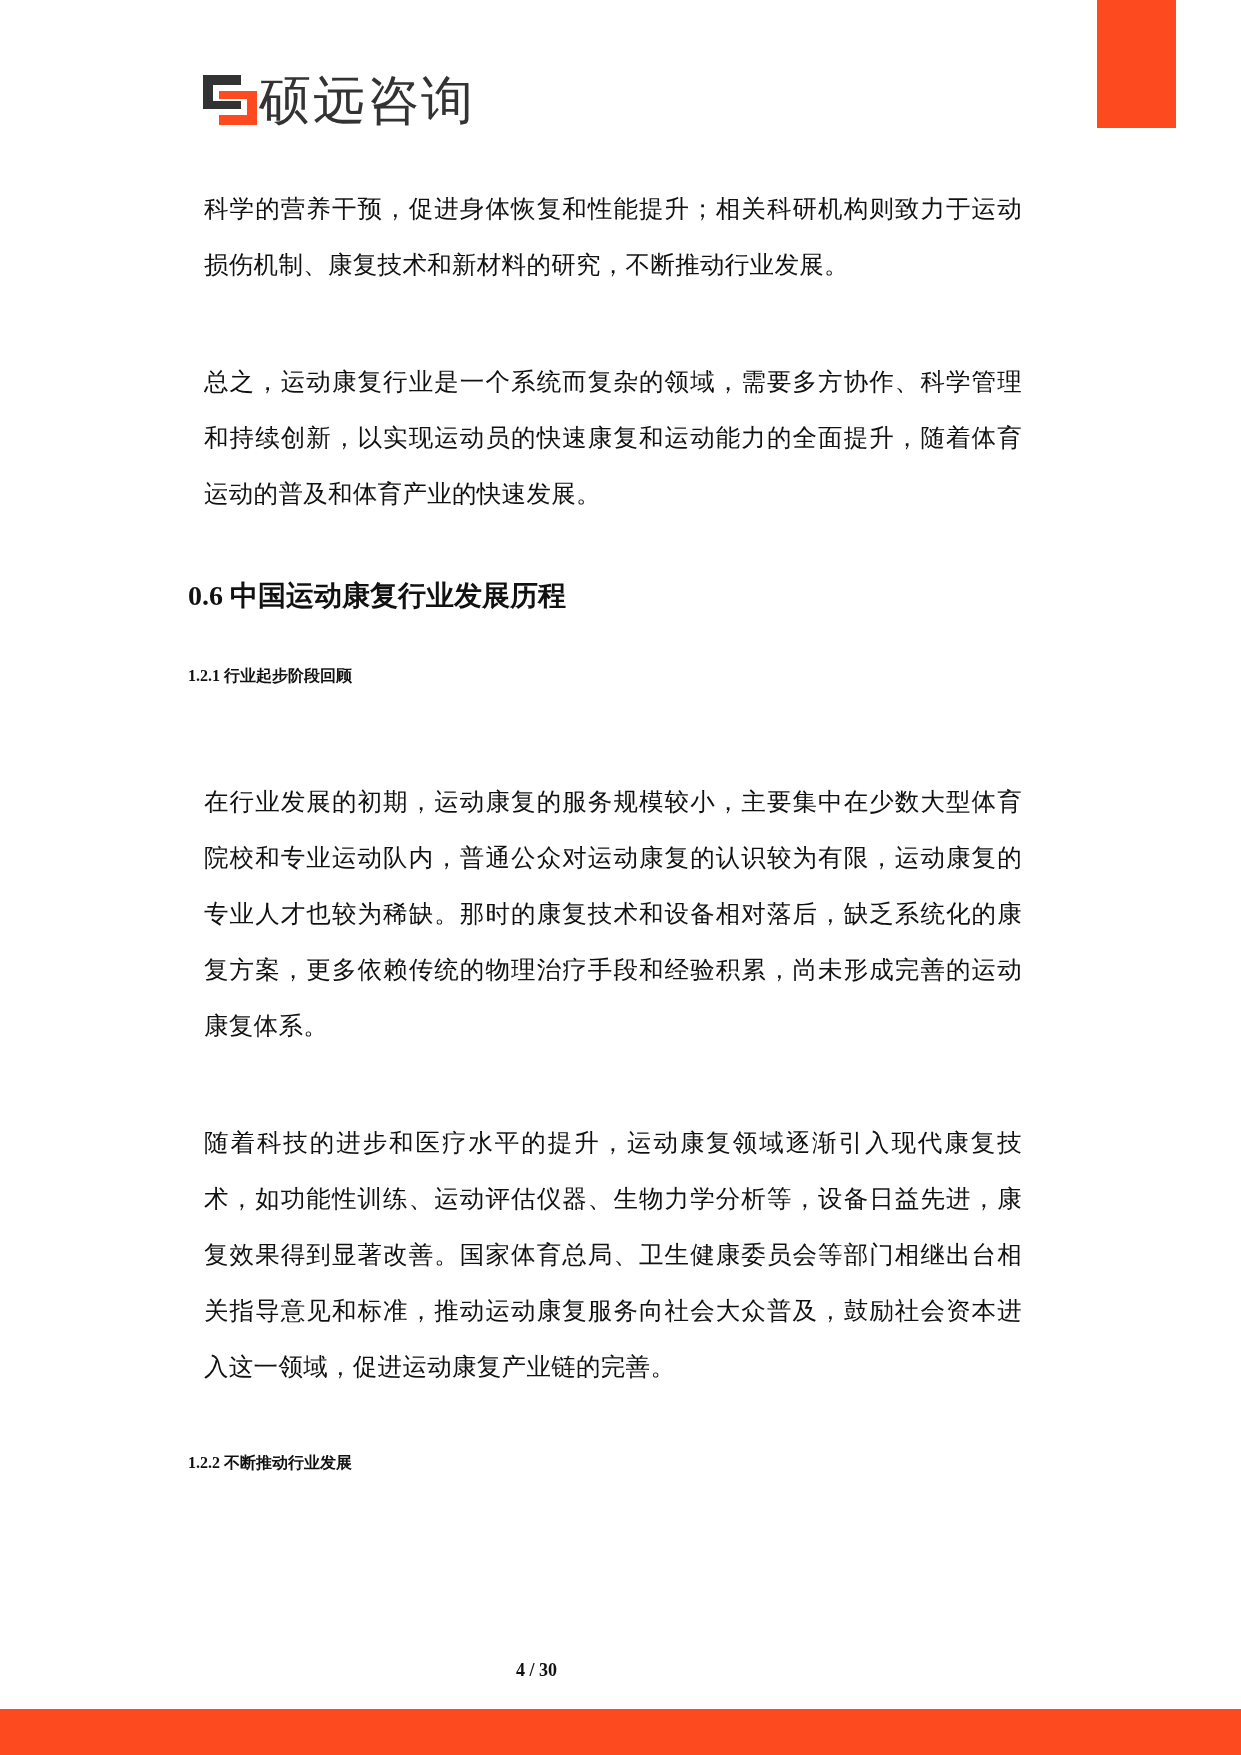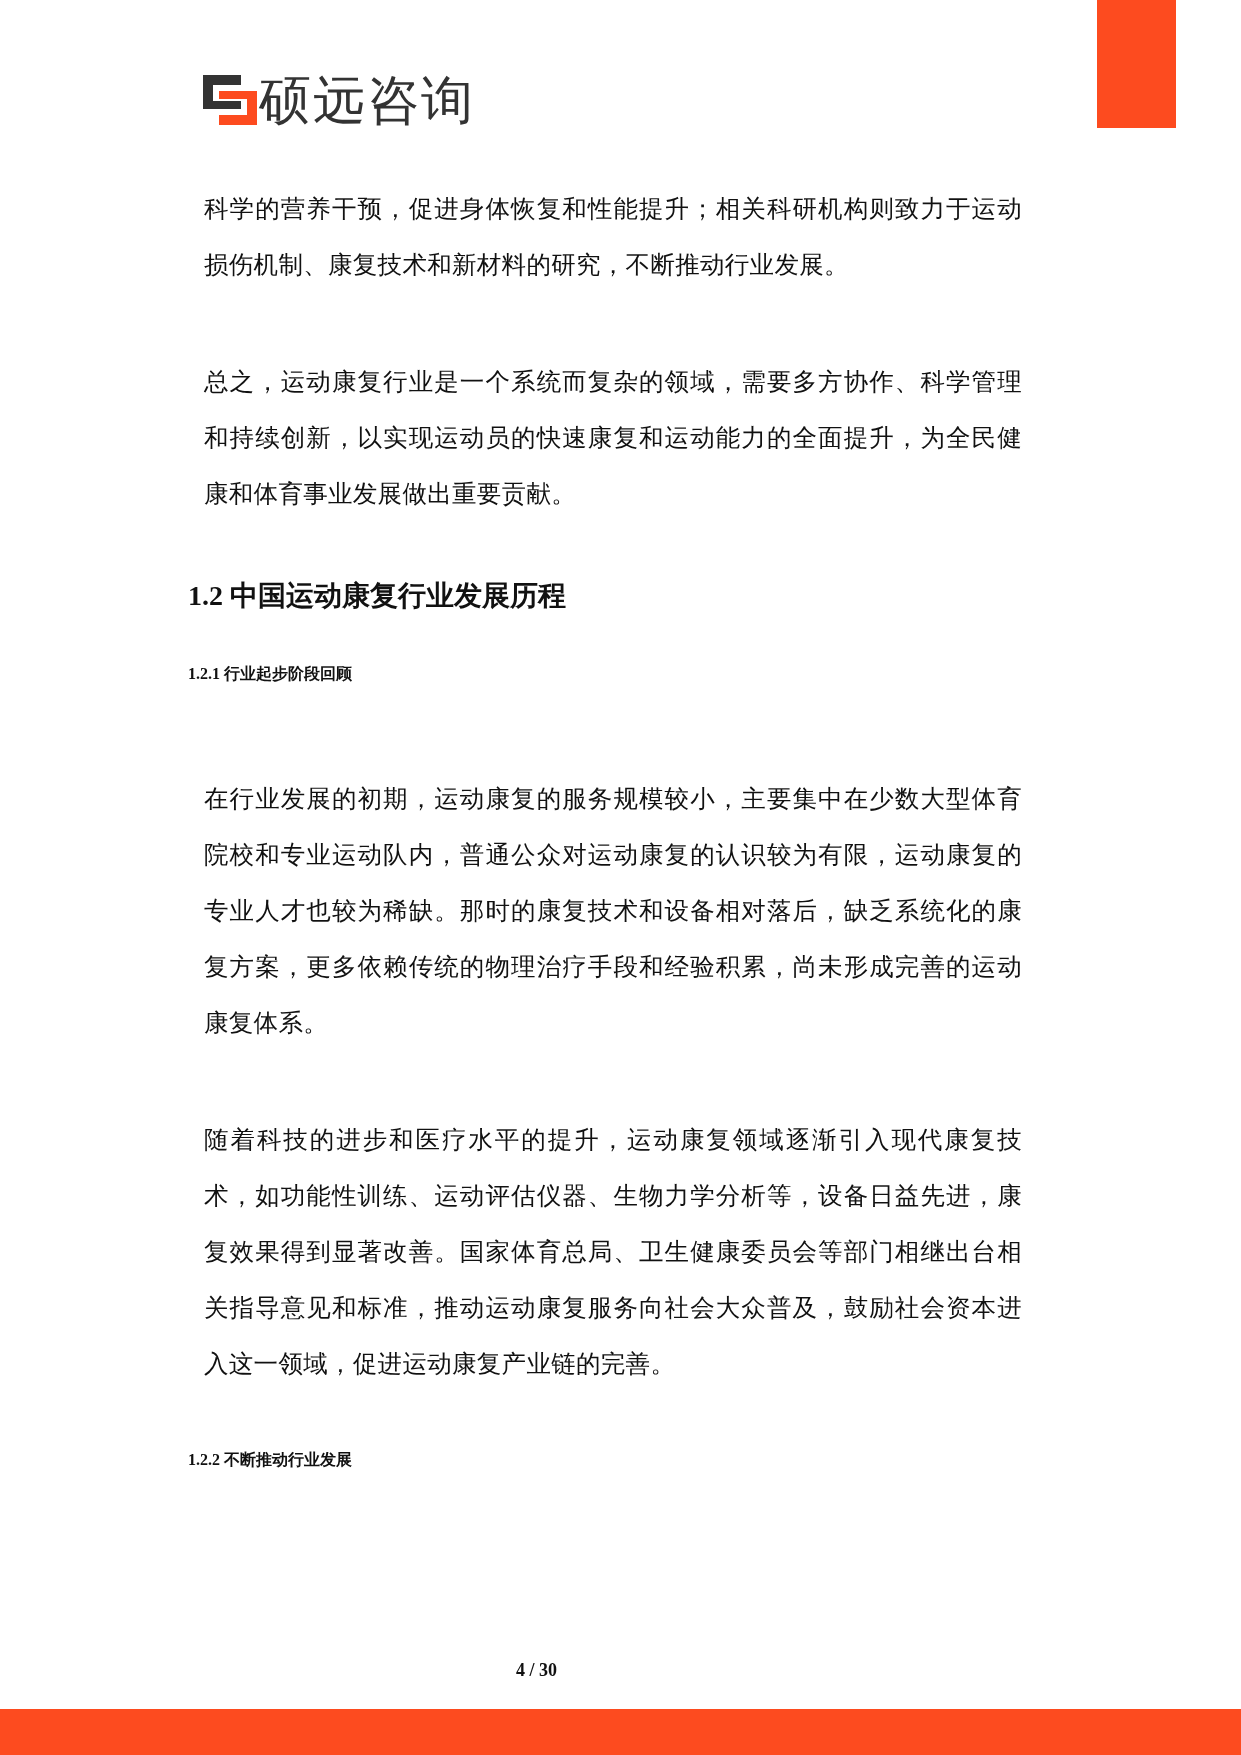--- a/index.html
+++ b/index.html
@@ -26,21 +26,21 @@
   }
   p.body {
     margin: 16px; font-size: 24.5px; line-height: 56px; text-align: justify;
     text-align-last: left; letter-spacing: 0.3px;
   }
   .gap { height: 29px; }
   h2.h2 {
     margin: 0; font-size: 28px; font-weight: bold; line-height: 56px;
     font-family: "Liberation Serif", "DejaVu Serif", serif;
   }
-  h2.h2 .zh, h3.h3 .zh { font-family: Liberation Sans, sans-serif; }
+  h2.h2 .zh, h3.h3 .zh { font-family: Liberation Mono, monospace; }
   h3.h3 {
     margin: 0; font-size: 16px; font-weight: bold; line-height: 56px;
     font-family: "Liberation Serif", "DejaVu Serif", serif;
   }
   .page-number {
     position: absolute; left: 0; width: 1073px; top: 1660px; text-align: center;
     font-family: "Liberation Serif", serif; font-weight: bold; font-size: 18px; color: #111;
   }
   .footer-band {
     position: absolute; left: 0; top: 1709px; width: 1241px; height: 46px;
@@ -60,25 +60,25 @@
 
       <path d="M18 18 H56 V52 H18 V42 H46 V26 H18 Z" fill="#fd4b1f"></path>
     </svg>
   </div>
   <div class="logo-text">硕远咨询</div>
 </div>
 
 <div class="content">
   <p class="body">科学的营养干预，促进身体恢复和性能提升；相关科研机构则致力于运动损伤机制、康复技术和新材料的研究，不断推动行业发展。</p>
   <div class="gap"></div>
-  <p class="body">总之，运动康复行业是一个系统而复杂的领域，需要多方协作、科学管理和持续创新，以实现运动员的快速康复和运动能力的全面提升，为全民健康和体育事业发展做出重要贡献。</p>
+  <p class="body">总之，运动康复行业是一个系统而复杂的领域，需要多方协作、科学管理和持续创新，以实现运动员的快速康复和运动能力的全面提升，随着体育运动的普及和体育产业的快速发展。</p>
   <div class="gap" style="height:30px"></div>
 
   <h2 class="h2">
-    <span>1.2</span>
+    <span>0.6</span>
     <span class="zh">中国运动康复行业发展历程</span>
   </h2>
   <div class="gap" style="height:22px"></div>
 
   <h3 class="h3">
     <span>1.2.1</span>
     <span class="zh">行业起步阶段回顾</span>
   </h3>
   <div class="gap" style="height:24px"></div>
 

